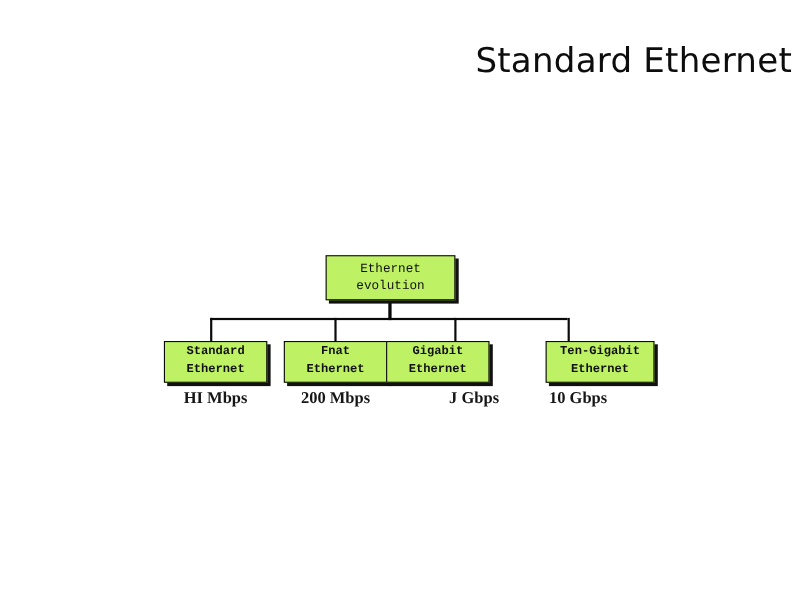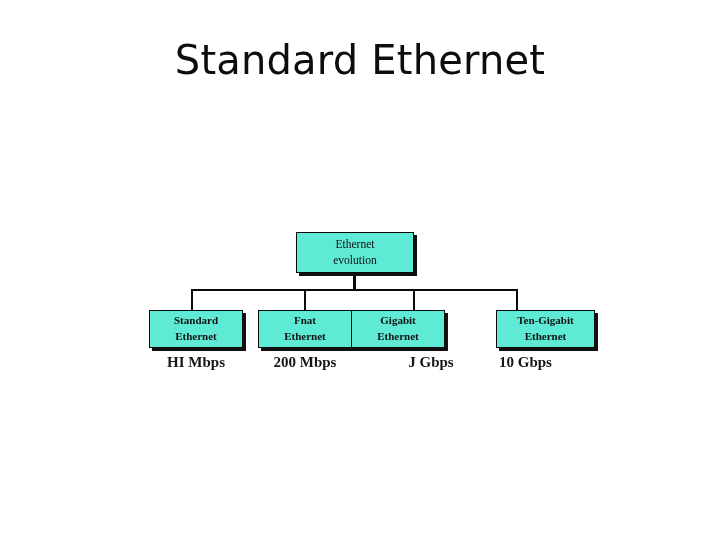--- a/index.html
+++ b/index.html
@@ -15,51 +15,51 @@
     overflow: hidden;
     position: relative;
   }
 
   
   #slide-title {
     position: absolute;
     left: 0;
     top: 38px;
     width: 720px;
-    text-align: center;
+    text-align: right;
     font-family: "DejaVu Sans", sans-serif;
-    font-size: 40px;
+    font-size: 31px;
     font-weight: 400;
     color: #0d0d0d;
     letter-spacing: 0.2px;
     line-height: 1.1;
     white-space: nowrap;
   }
 
   
   #figure {
     position: absolute;
     left: 140px;
     top: 222px;
     width: 440px;
     height: 160px;
   }
 
   
   .node {
     position: absolute;
     box-sizing: border-box;
-    background: #5eead4;
+    background: #bef264;
     border: 1.6px solid #0a0a0a;
     box-shadow: 3px 3px 0 0 #111111;
     display: flex;
     flex-direction: column;
     align-items: center;
     justify-content: center;
-    font-family: Liberation Serif, serif;
+    font-family: Liberation Mono, monospace;
     font-weight: 700;
     color: #111111;
     text-align: center;
   }
   .node .line {
     display: block;
     white-space: nowrap;
   }
 
   

